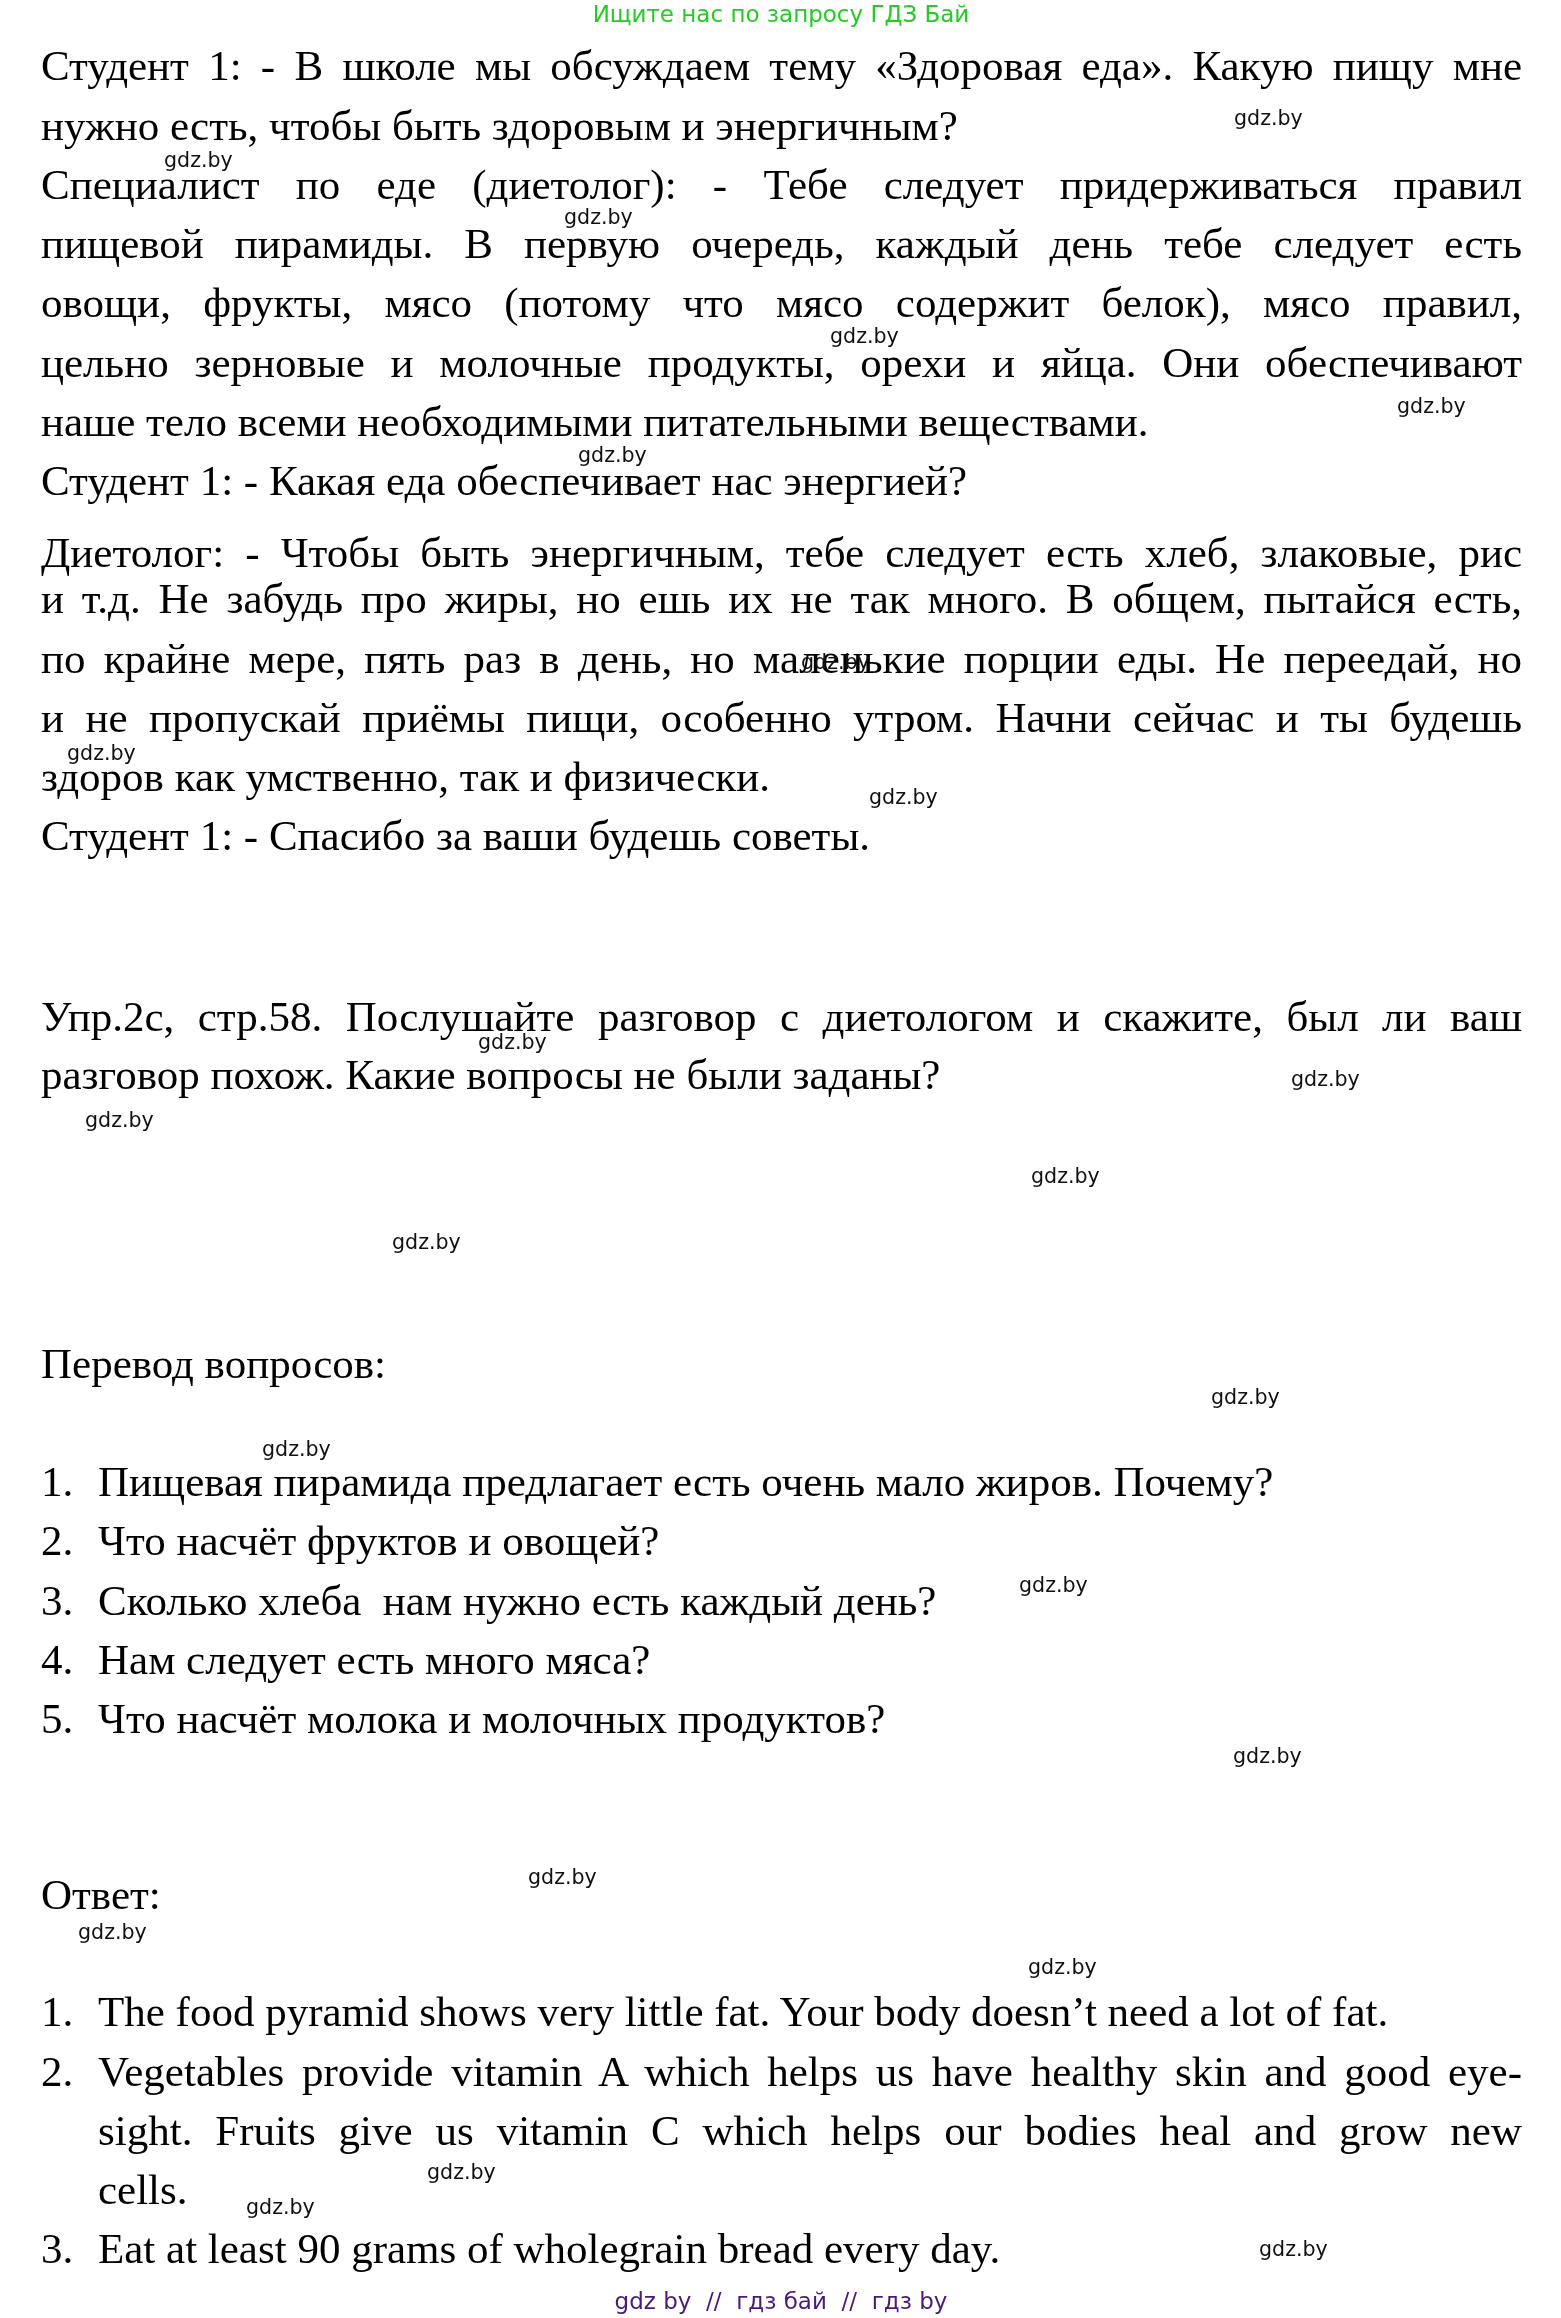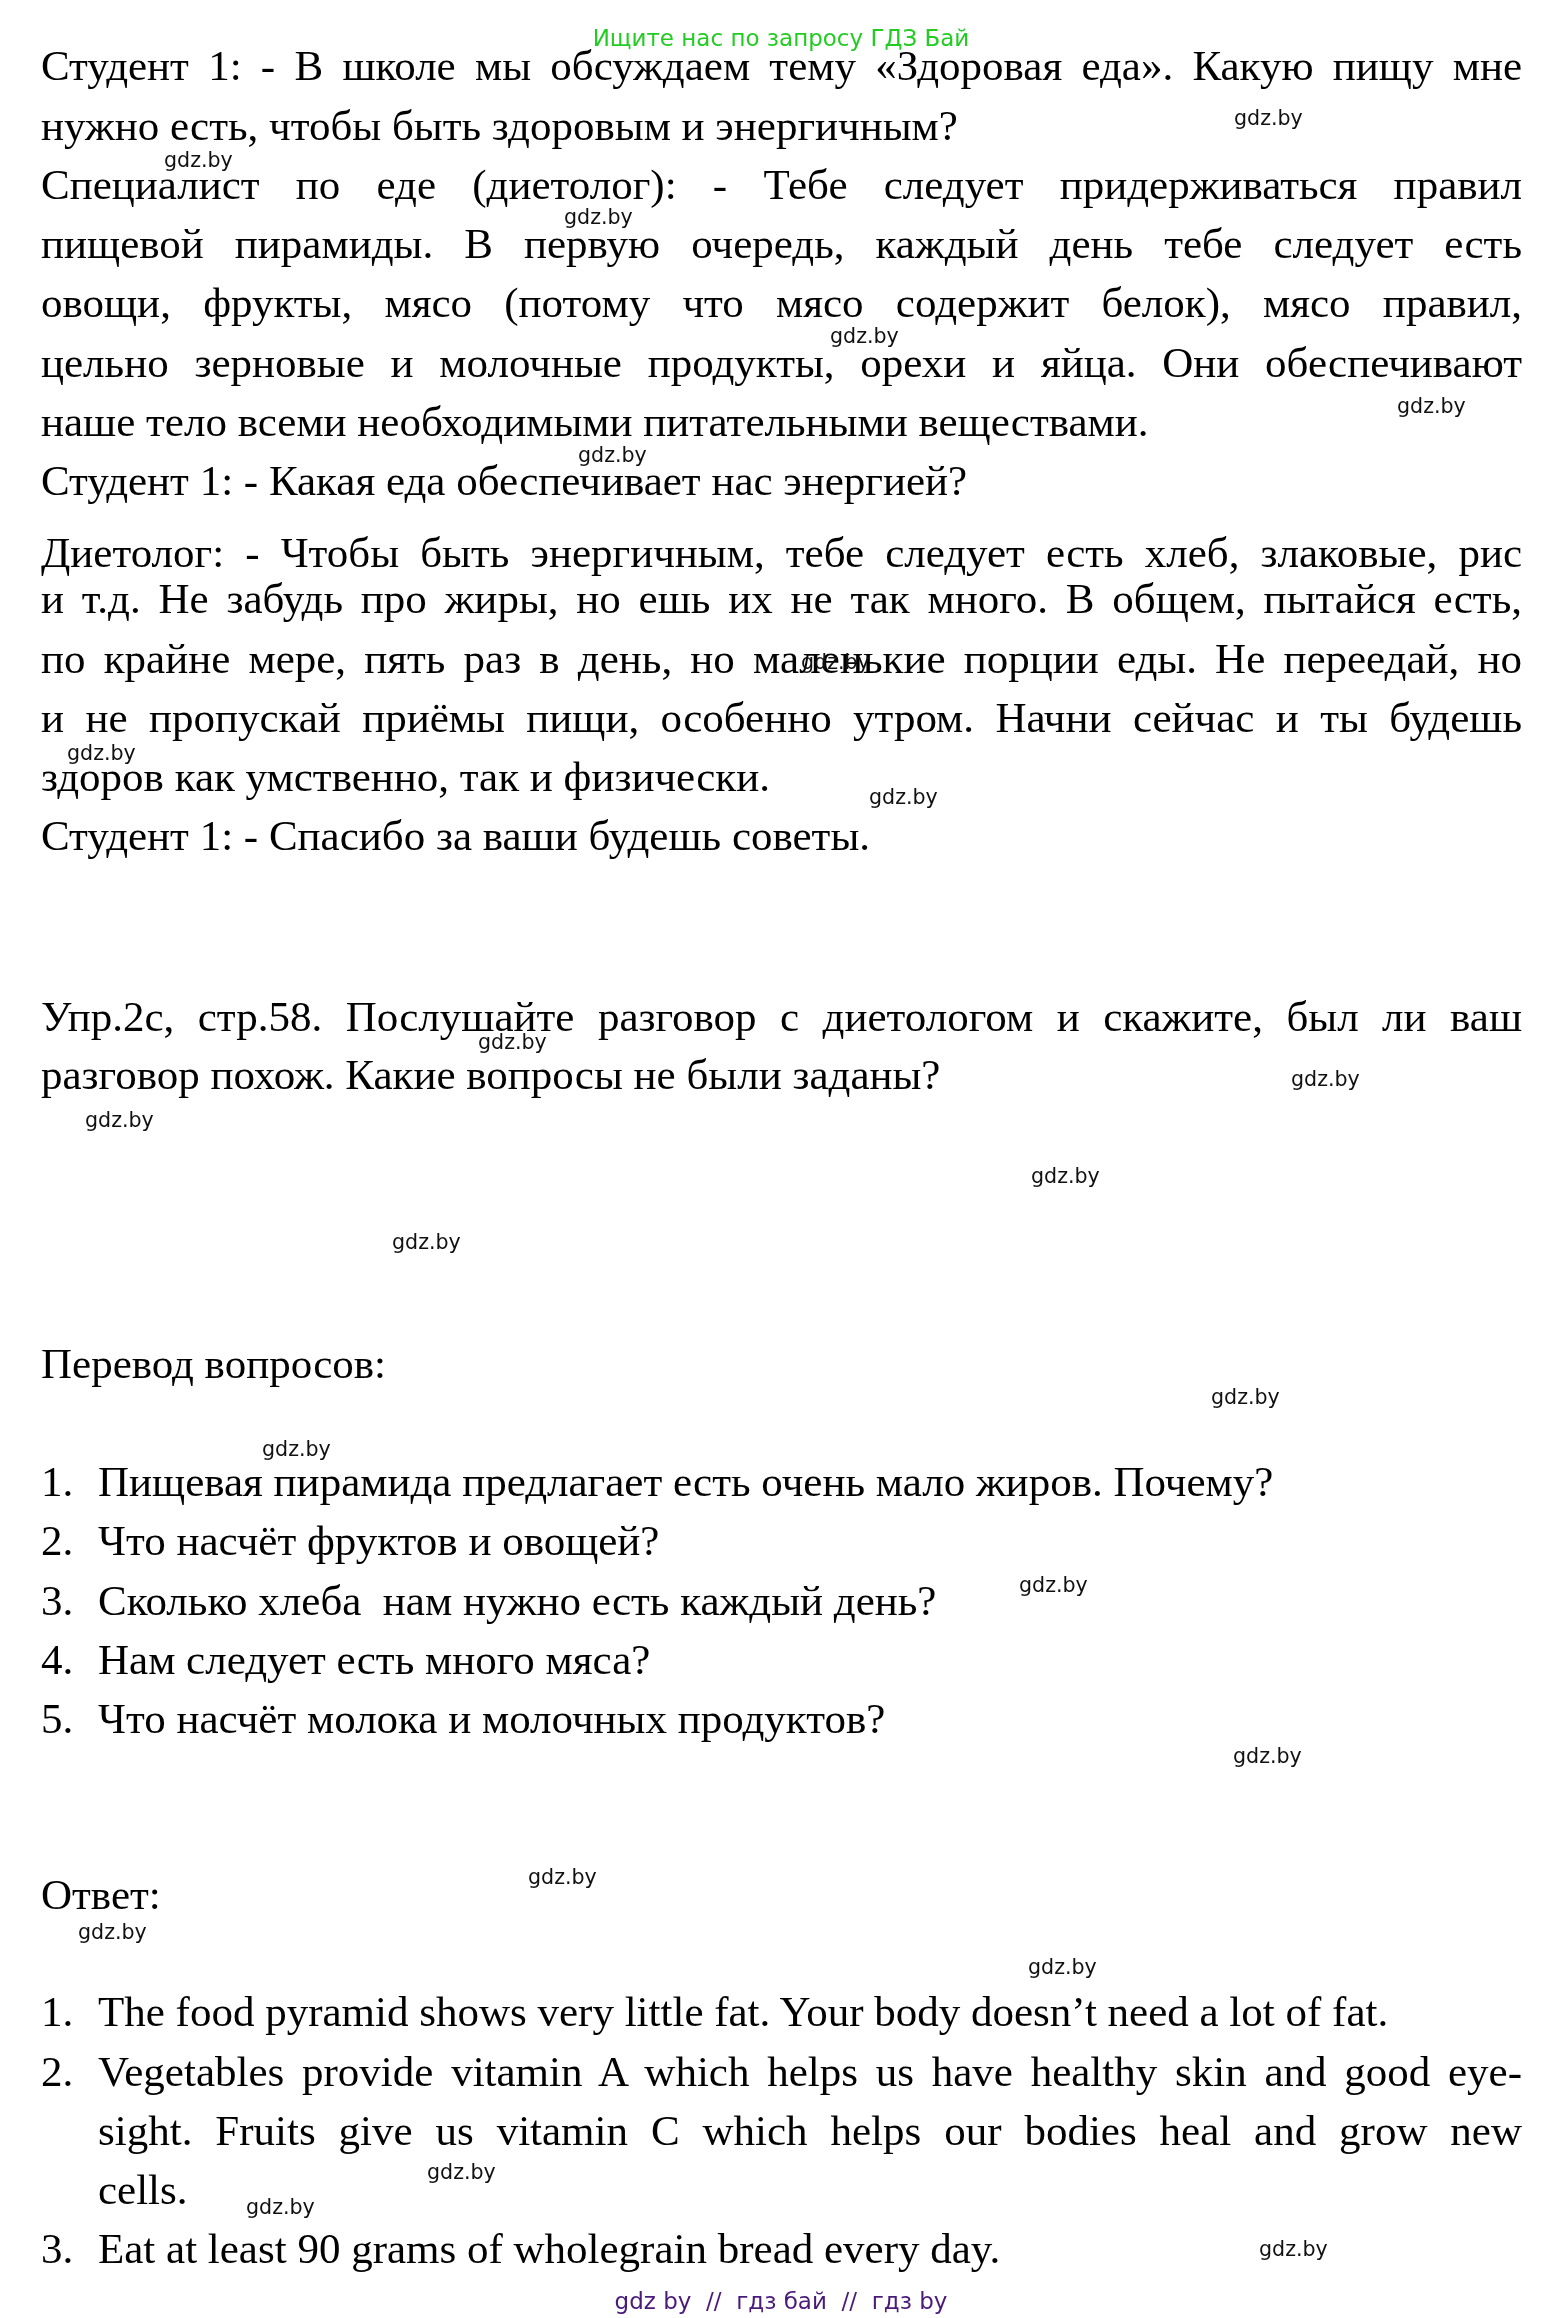--- a/index.html
+++ b/index.html
@@ -1,20 +1,20 @@
 <!DOCTYPE html>
 <html style="font-size:12.2px"><head>
 <meta charset="utf-8">
 <style>
   html, body { margin: 0; padding: 0; background: #ffffff; }
   body { width: 1562px; height: 2319px; position: relative; overflow: hidden; }
   .banner {
     position: absolute; left: 0; width: 1562px; top: -1.5px; height: 31px;
     text-align: center; color: #22cc22;
-    font-family: "DejaVu Sans", sans-serif; font-size: 23px; line-height: 31px; margin-top: 24px;
+    font-family: "DejaVu Sans", sans-serif; font-size: 23px; line-height: 31px;
   }
   .footer {
     position: absolute; left: 0; width: 1562px; top: 2285px; height: 32px;
     text-align: center; color: #4a1a7a;
     font-family: "DejaVu Sans", sans-serif; font-size: 23px; line-height: 32px;
     white-space: pre;
   }
   .line {
     position: absolute; left: 41px; width: 1481px; height: 47px;
     font-family: "Liberation Serif", serif; font-size: 43px; line-height: 47px;

